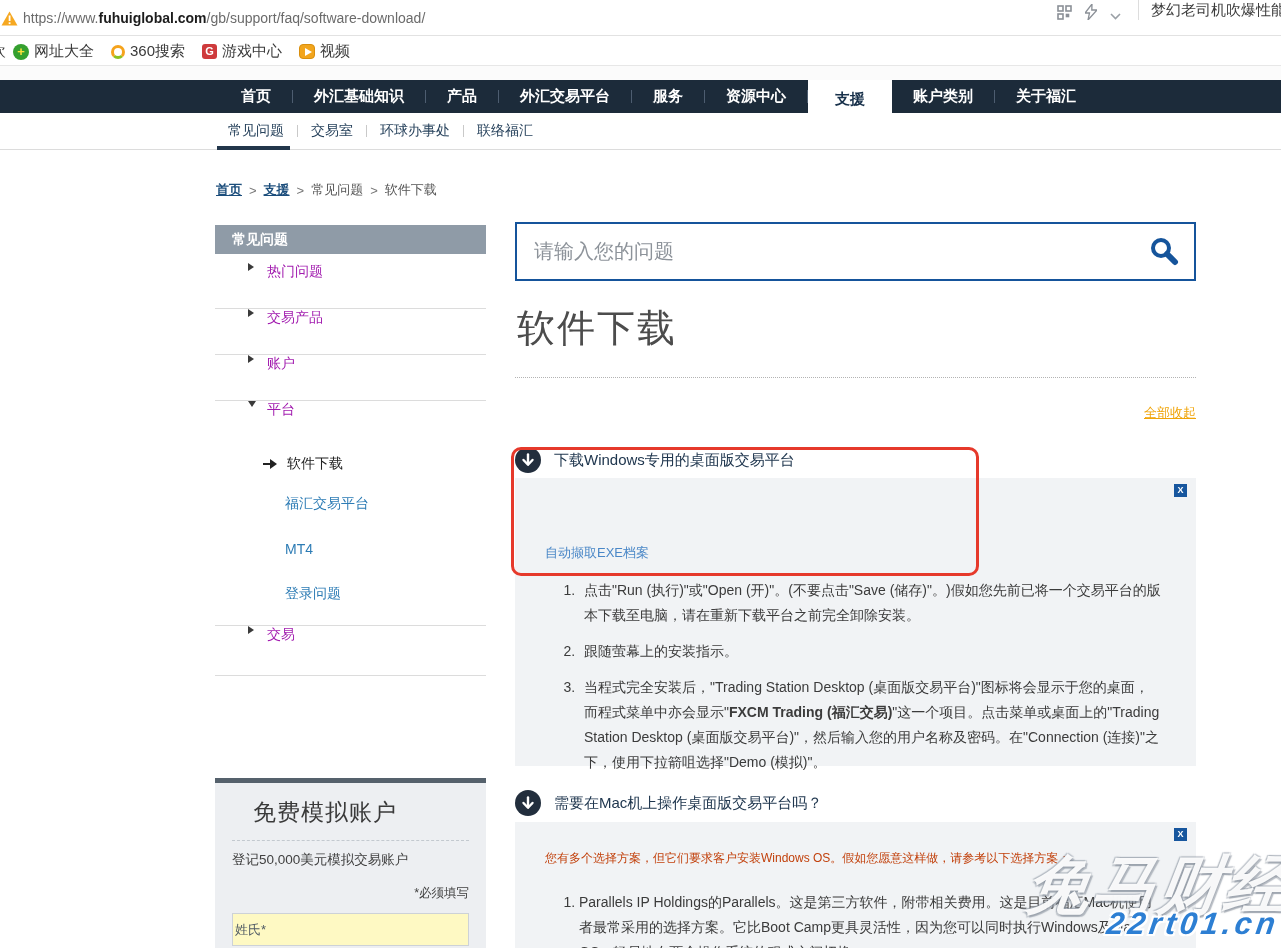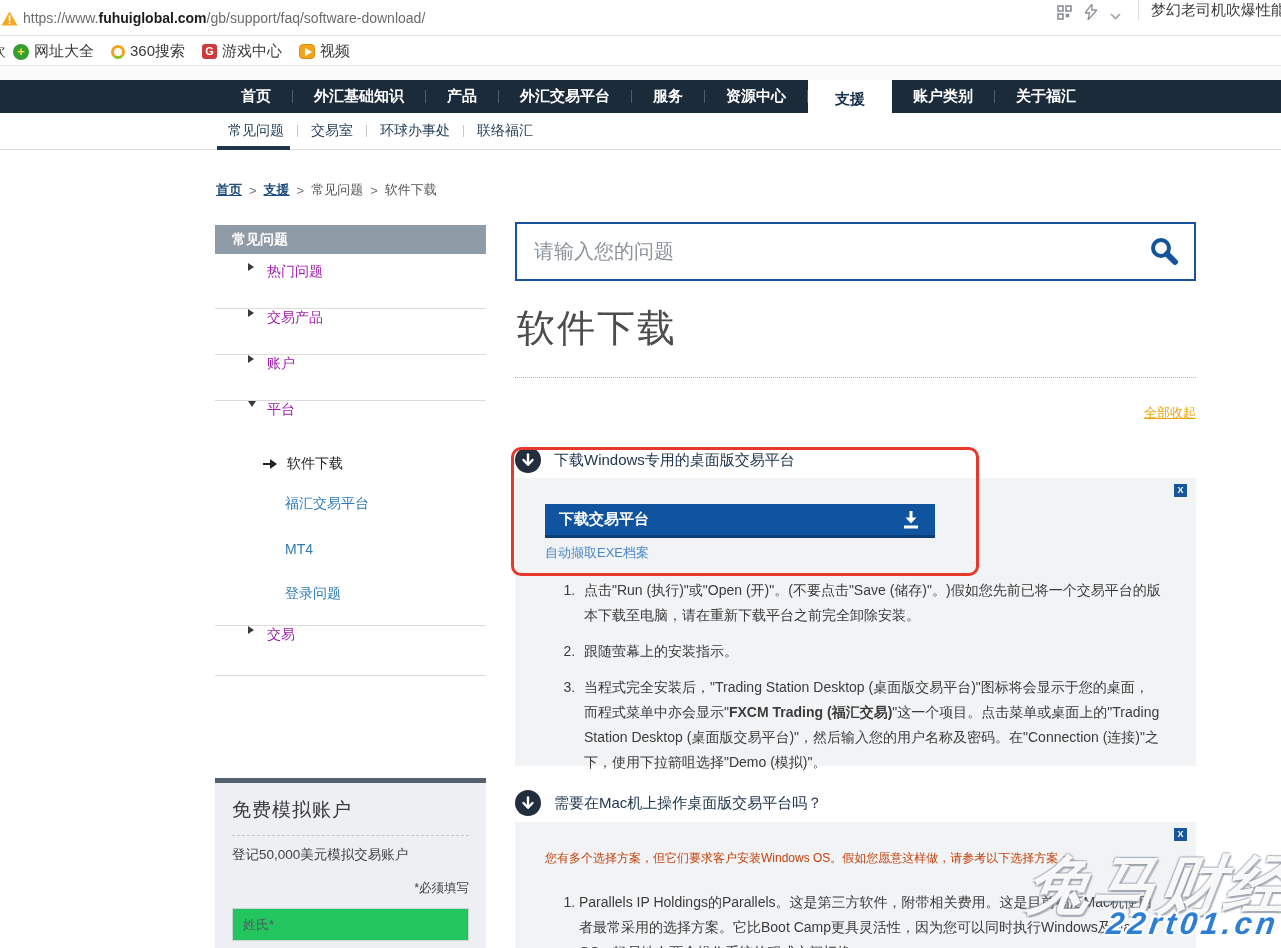--- a/index.html
+++ b/index.html
@@ -57,25 +57,25 @@
   .tri-r { width:0; height:0; border-left:6px solid #3a3a3a; border-top:4px solid transparent; border-bottom:4px solid transparent; margin-right:13px; }
   .tri-d { width:0; height:0; border-top:6px solid #3a3a3a; border-left:4px solid transparent; border-right:4px solid transparent; margin-right:11px; }
   .side-sub-active { height:34px; display:flex; align-items:center; padding-left:48px; font-size:14px; color:#222; cursor:pointer; }
   .side-sub-active svg { margin-right:10px; }
   .side-link { height:45px; display:flex; align-items:center; padding-left:70px; font-size:14px; color:#2d7cb5; cursor:pointer; }
   .side-gap { height:10px; border-bottom:1px solid #dcdcdc; }
   .side-row.last { height:50px; border-bottom:1px solid #dcdcdc; }
 
   
   .demo-box { position:absolute; left:215px; top:778px; width:271px; height:170px; background:#edeff2; border-top:5px solid #55616c; padding:14px 17px; }
-  .demo-title { font-size:19px; color:#3a3a3a; font-weight:400; letter-spacing:1px; }
+  .demo-title { font-size:23px; color:#3a3a3a; font-weight:400; letter-spacing:1px;margin-left:21px; }
   .demo-dash { border-bottom:1px dashed #c3c9cf; margin:12px 0 10px; }
   .demo-sub { font-size:13.5px; color:#414141; }
   .demo-req { text-align:right; font-size:12.5px; color:#414141; margin-top:16px; }
-  .demo-input { display:block; width:100%; height:33px; margin-top:11px; border:1px solid #cdd2d7; background:#22c55e; font-size:13px; color:#333; padding:0 10px; font-family:inherit; }
+  .demo-input { display:block; width:100%; height:33px; margin-top:11px; border:1px solid #cdd2d7; background:#fef9c3; font-size:13px; color:#333; padding:0 2px; font-family:inherit; }
   .demo-input::placeholder { color:#4f5a64; opacity:1; }
 
   
   .main-col { position:absolute; left:515px; top:0; width:681px; }
   .search-box { position:absolute; top:222px; left:0; width:681px; height:59px; border:2px solid #15549b; background:#fff; }
   .search-input { width:100%; height:100%; border:none; outline:none; font-size:20px; color:#333; padding:0 60px 0 17px; font-family:inherit; background:transparent; }
   .search-input::placeholder { color:#8d939a; opacity:1; }
   .search-btn { position:absolute; right:10px; top:9px; width:40px; height:38px; background:transparent; border:none; cursor:pointer; }
   .page-title { position:absolute; top:303px; left:2px; font-size:38px; color:#4c4c4c; font-weight:400; letter-spacing:2px; }
   .dotted-div { position:absolute; top:377px; left:0; width:681px; border-top:1px dotted #b3b3b3; }
@@ -284,28 +284,20 @@
             <polyline points="2.5,7 7,11.8 11.5,7"></polyline>
           </svg>
       </span>
       <span class="sec-title">
         <span>下载</span><b>Windows</b><span>专用的桌面版交易平台</span>
       </span>
     </div>
 
     <div class="sec-body" style="top:478px; height:288px;">
       <span class="close-x">X</span>
-      <div class="dl-btn">
-        <span class="lbl">下载交易平台</span>
-        <svg width="18" height="19" viewBox="0 0 18 19">
-            <line x1="9" y1="1" x2="9" y2="10" stroke="#fff" stroke-width="3"></line>
-            <path d="M3.5 7.5 L9 13.5 L14.5 7.5 Z" fill="#fff"></path>
-            <rect x="2" y="15.5" width="14" height="3" fill="#fff"></rect>
-          </svg>
-      </div>
       <a class="exe-link">自动撷取EXE档案</a>
       <div class="steps">
         <ol>
           <li>点击"Run (执行)"或"Open (开)"。(不要点击"Save (储存)"。)假如您先前已将一个交易平台的版本下载至电脑，请在重新下载平台之前完全卸除安装。</li>
           <li>跟随萤幕上的安装指示。</li>
           <li><span>当程式完全安装后，"Trading Station Desktop (桌面版交易平台)"图标将会显示于您的桌面，而程式菜单中亦会显示"</span><b>FXCM Trading (福汇交易)</b><span>"这一个项目。点击菜单或桌面上的"Trading Station Desktop (桌面版交易平台)"，然后输入您的用户名称及密码。在"Connection (连接)"之下，使用下拉箭咀选择"Demo (模拟)"。</span></li>
         </ol>
       </div>
     </div>
 

